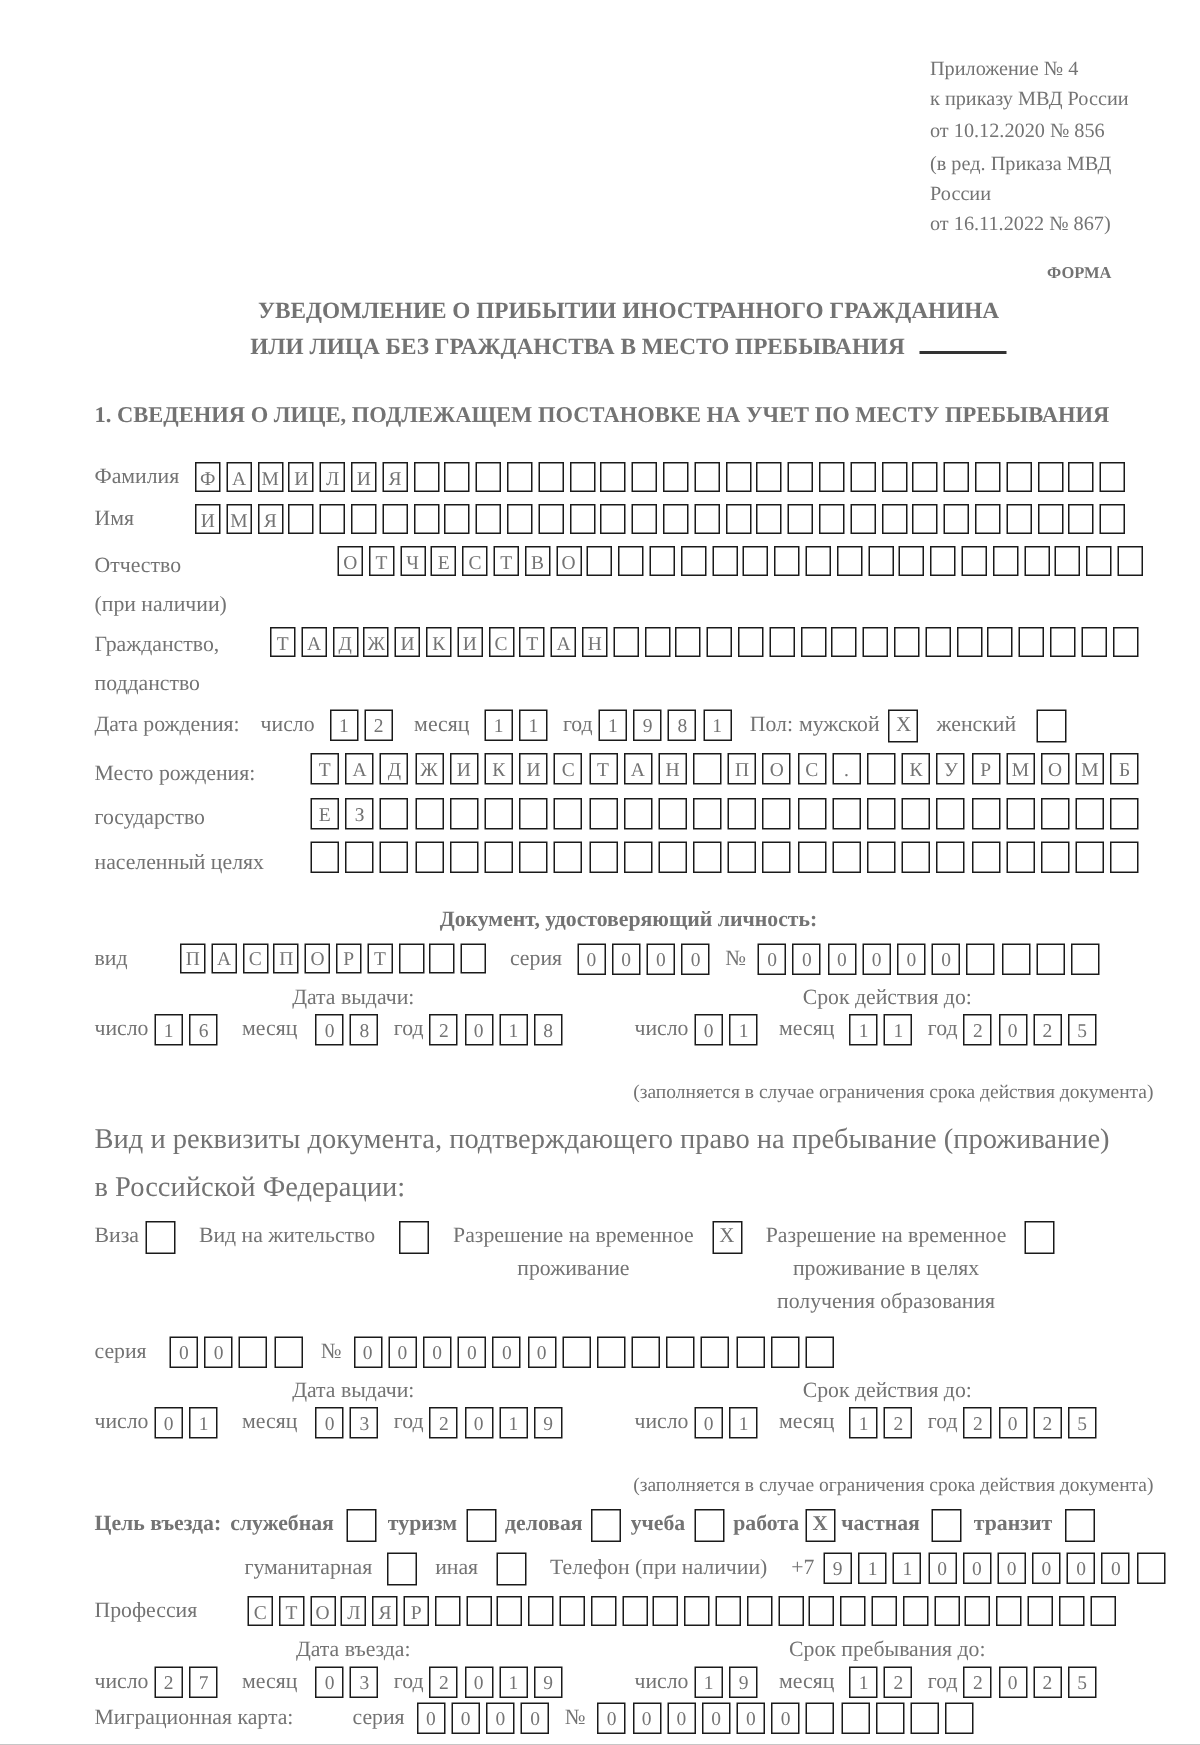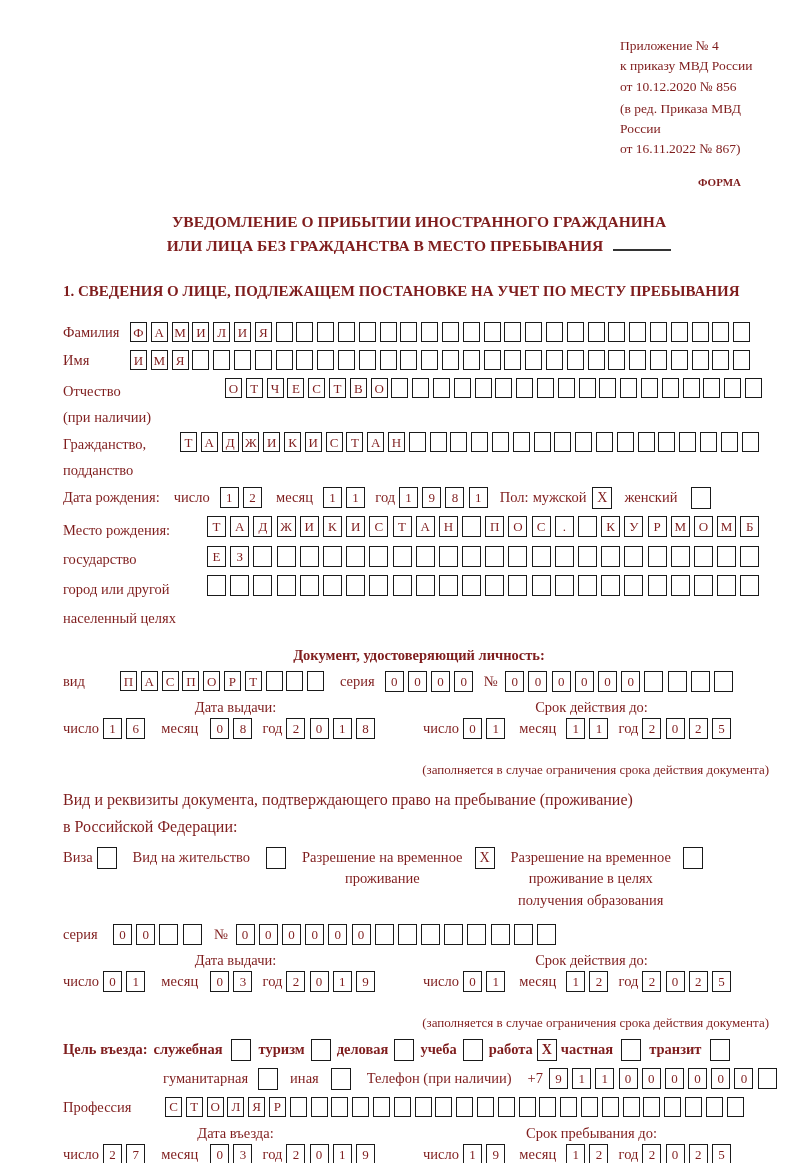--- a/index.html
+++ b/index.html
@@ -1,24 +1,24 @@
 <!DOCTYPE html>
 <html><head>
 <meta charset="utf-8">
 <style>
   html,body{margin:0;padding:0;background:#9a9a9a;}
   .page{
-    width:800px;height:1163px;margin:0 auto;background:#ffffff;color:#7f1d1d;
+    width:800px;height:1163px;margin:0 auto;background:#ffffff;color:#737373;
     font-family:"Liberation Serif","DejaVu Serif",serif;font-size:14.5px;
     box-sizing:border-box;padding:36px 25px 20px 63px;position:relative;overflow:hidden;
   }
   .appendix{margin-left:557px;font-size:13.5px;line-height:1.5;}
   .appendix .ed{margin-top:2px;}
   .forma{margin-top:16px;text-align:right;padding-right:34px;font-weight:bold;font-size:11px;}
-  .title{margin-top:22px;text-align:center;font-weight:bold;font-size:15.5px;line-height:1.6;}
+  .title{margin-top:8px;text-align:center;font-weight:bold;font-size:15.5px;line-height:1.6;}
   .uline{display:inline-block;width:58px;border-bottom:2px solid #333;height:14px;margin-left:10px;}
   .sec-head{margin-top:24px;font-weight:bold;font-size:15px;}
   .row{display:flex;align-items:flex-start;margin-bottom:7px;}
   .lbl{line-height:21px;flex:0 0 auto;}
   .w67{flex:0 0 67px;}
   .w117{flex:0 0 117px;line-height:1.75;}
   .w144{flex:0 0 144px;line-height:2.02;}
   .w162{flex:0 0 162px;line-height:1.8;}
   .w102{flex:0 0 102px;}
   .w175{flex:0 0 172px;}
@@ -35,21 +35,21 @@
   .ml10{margin-left:10px;} .ml12{margin-left:12px;} .ml14{margin-left:14px;} .ml16{margin-left:16px;}
   .doc-head{text-align:center;font-weight:bold;margin:2px 0 7px 0;}
   .two-heads{display:flex;margin-bottom:2px;align-items:flex-end;}
   .two-heads .hl{flex:0 0 345px;text-align:center;}
   .two-heads .hr{flex:1;text-align:center;}
   .two-dates{display:flex;margin-bottom:3px;}
   .dgroup{display:flex;align-items:flex-start;}
   .dgroup .lbl{line-height:21px;}
   .dg-left{flex:0 0 360px;}
   .note{font-size:13px;text-align:right;padding-right:6px;margin-bottom:8px;margin-top:23px;}
-  .intro{font-size:16px;line-height:1.7;}
+  .intro{font-size:19px;line-height:1.7;}
   .opts{margin-top:6px;margin-bottom:12px;}
   .opt-multi{text-align:center;line-height:1.5;}
   .stack .cellrow{margin-bottom:8.5px;}
   .stack.wide .cellrow{margin-bottom:10.5px;}
 </style>
 </head>
 <body>
 
 <div class="page">
 
@@ -241,21 +241,20 @@
     <span class="lbl ml12">женский</span>
     <span class="cells box ml14">
         <span class="cell"></span>
       </span>
   </div>
 
   <div class="row" style="margin-bottom:14px;">
     <div class="w144">
       <div>Место рождения:</div>
       <div>государство</div>
-      <div>город или другой</div>
       <div>населенный целях</div>
     </div>
     <div class="stack">
       <div class="cells lg cellrow">
           <span class="cell">Т</span>
           <span class="cell">А</span>
           <span class="cell">Д</span>
           <span class="cell">Ж</span>
           <span class="cell">И</span>
           <span class="cell">К</span>

